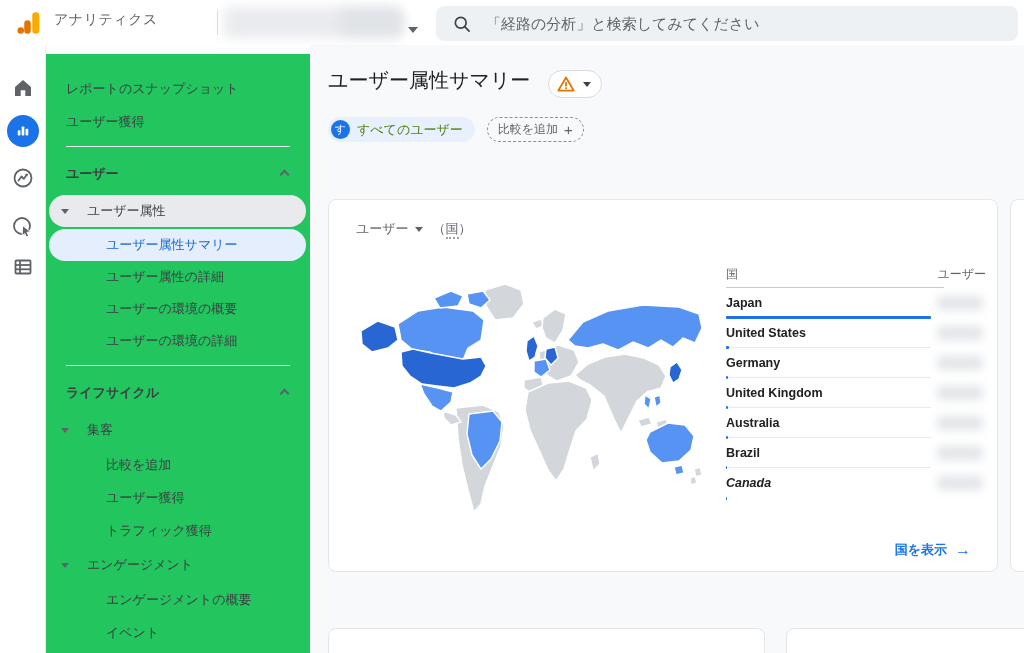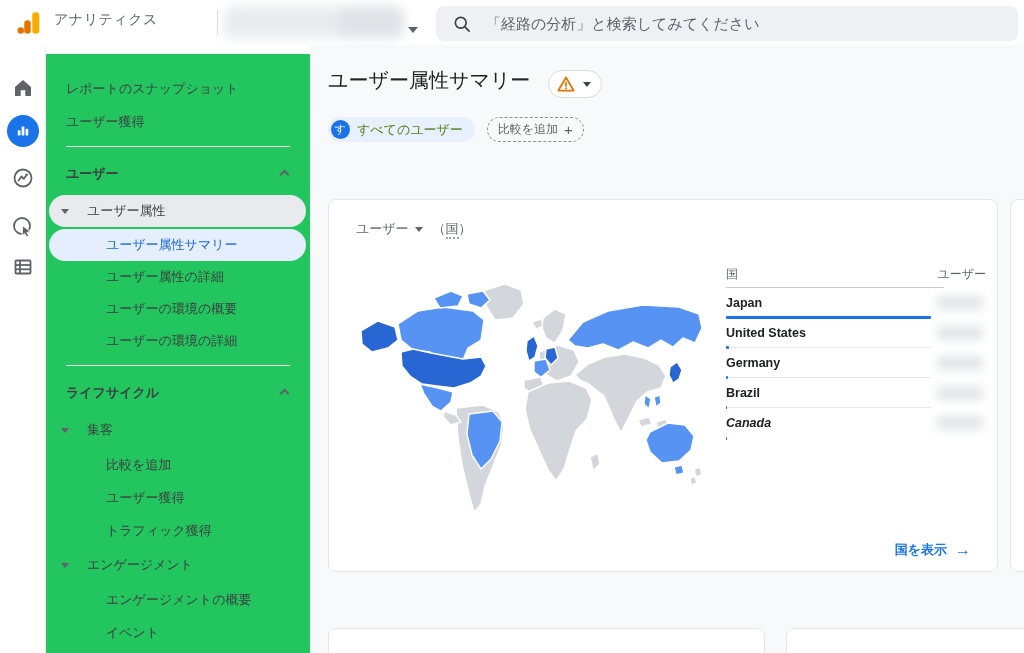--- a/index.html
+++ b/index.html
@@ -303,20 +303,30 @@
         <span class="country">United States</span>
         <span class="bar" style="width: 1.5%;"></span>
         <span class="val-blob"></span>
       </div>
       <div class="trow">
         <span class="country">Germany</span>
         <span class="bar" style="width: 1%;"></span>
         <span class="val-blob"></span>
       </div>
       <div class="trow">
+        <span class="country">United Kingdom</span>
+        <span class="bar" style="width: 0.9%;"></span>
+        <span class="val-blob"></span>
+      </div>
+      <div class="trow">
+        <span class="country">Australia</span>
+        <span class="bar" style="width: 0.8%;"></span>
+        <span class="val-blob"></span>
+      </div>
+      <div class="trow">
         <span class="country">Brazil</span>
         <span class="bar" style="width: 0.7%;"></span>
         <span class="val-blob"></span>
       </div>
       <div class="trow" style="border-bottom:none;font-style:italic;">
         <span class="country">Canada</span>
         <span class="bar" style="width: 0.6%;"></span>
         <span class="val-blob"></span>
       </div>
     </div>

